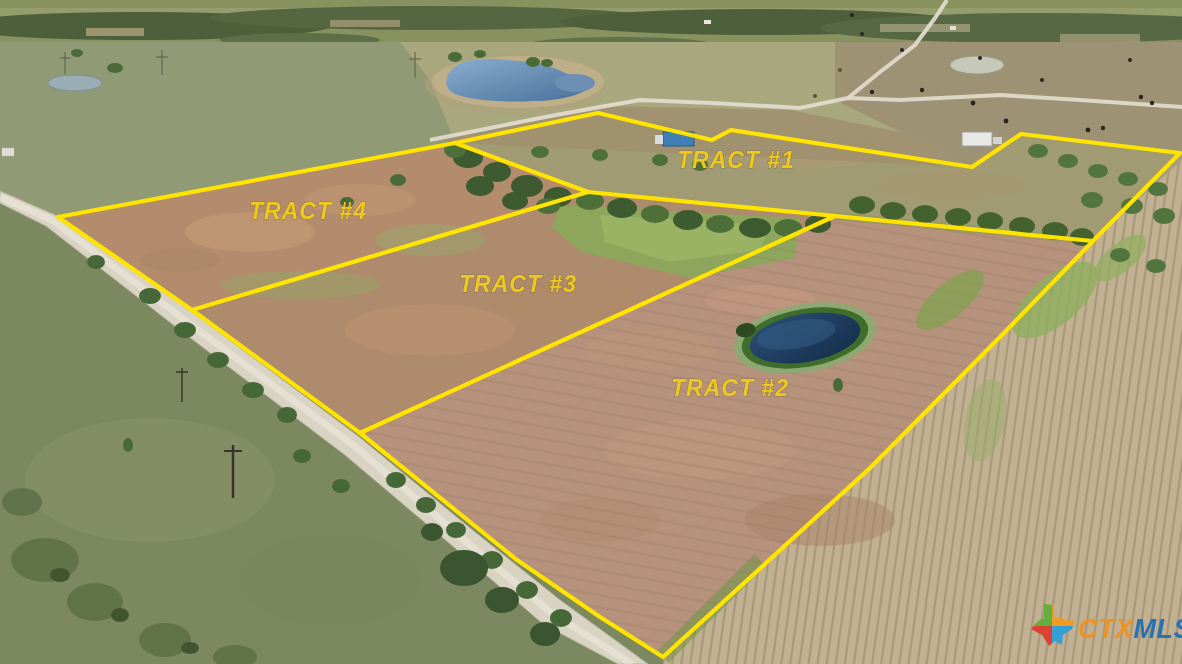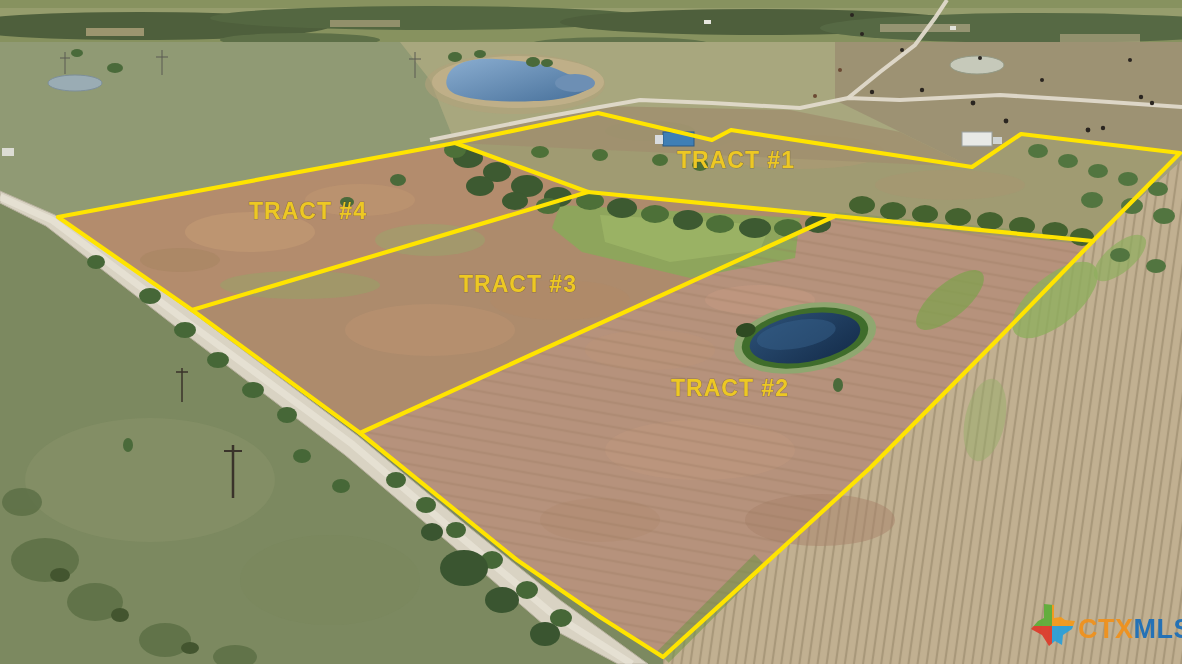--- a/index.html
+++ b/index.html
@@ -1,18 +1,19 @@
 <!DOCTYPE html>
 <html><head>
 <meta charset="utf-8">
 <style>
   html,body{margin:0;padding:0;background:#222;}
   #stage{
     position:relative;width:1182px;height:664px;overflow:hidden;
     font-family:"Liberation Sans","DejaVu Sans",sans-serif;
+    font-style:italic;
   }
   #stage svg{position:absolute;left:0;top:0;display:block;}
   .tract-label{
     font-family:"Liberation Sans","DejaVu Sans",sans-serif;
     font-weight:bold;font-size:23px;letter-spacing:1px;
     paint-order:stroke;stroke:rgba(90,70,0,0.35);stroke-width:1px;
   }
   .logo-text{
     font-family:"Liberation Sans","DejaVu Sans",sans-serif;
     font-weight:bold;font-size:27px;letter-spacing:0.5px;

